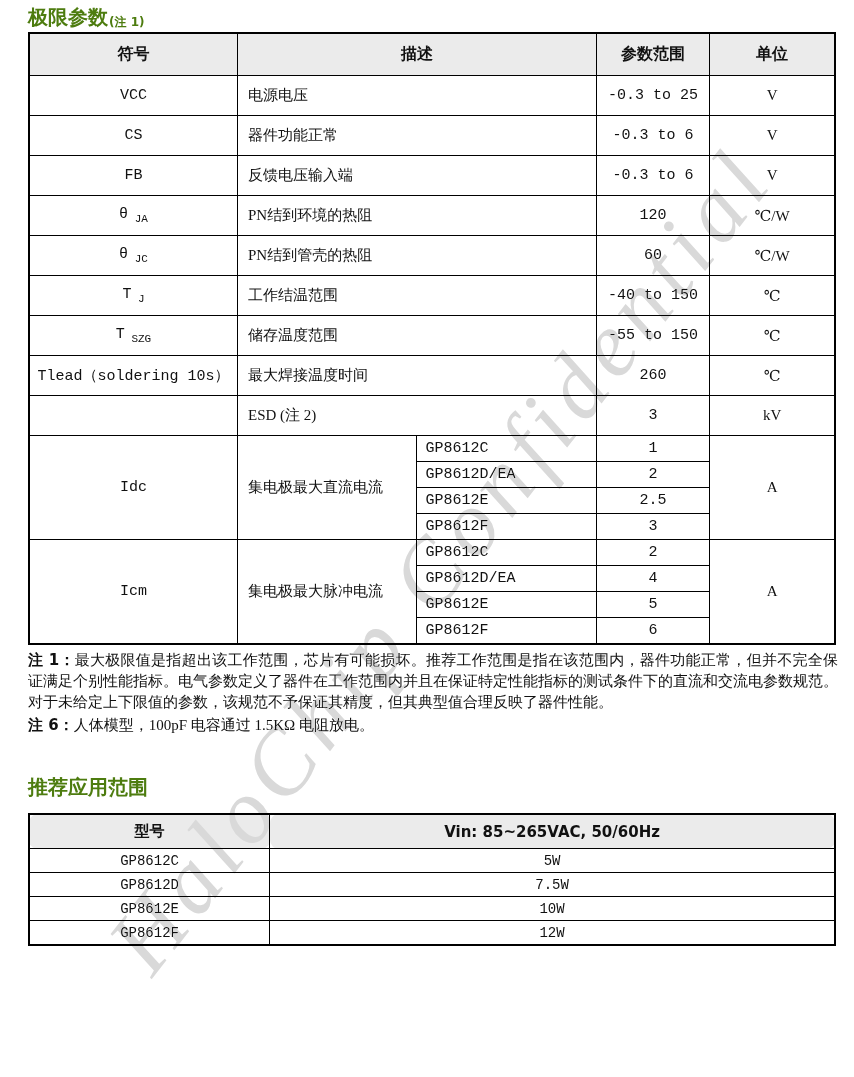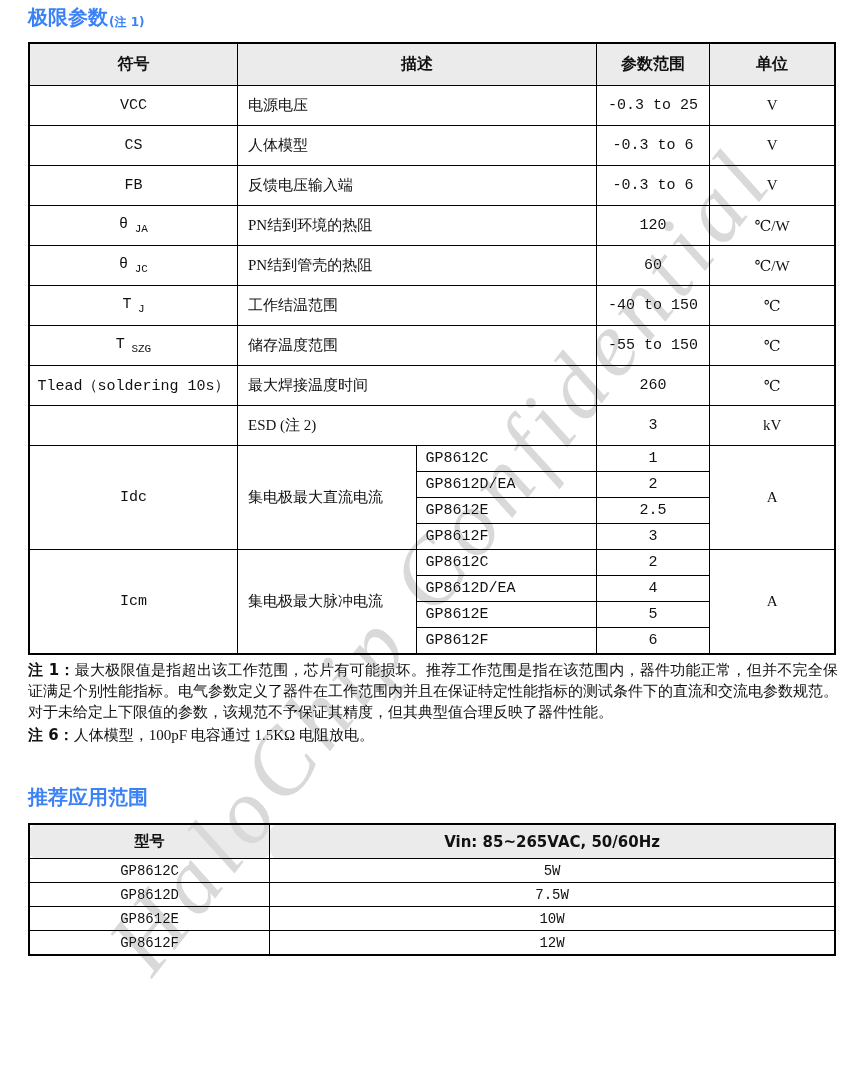--- a/index.html
+++ b/index.html
@@ -16,26 +16,26 @@
   .watermark-text{
     position:absolute;left:440px;top:560px;
     transform:translate(-50%,-50%) rotate(-52deg);
     font-family:"Liberation Serif","DejaVu Serif",serif;
     font-style:italic;font-size:92px;letter-spacing:8px;
     color:#d9d9d9;white-space:nowrap;
   }
   
   .sec-title{
     font-family:"DejaVu Sans","Liberation Sans",sans-serif;
-    font-weight:bold;font-size:20px;line-height:1.1;color:#3b82f6;
+    font-weight:bold;font-size:20px;line-height:1.1;color:#4d7c0f;
   }
   .sec-title .title-note{font-size:12px;vertical-align:-2px;margin-left:1px;}
   
   table{border-collapse:collapse;table-layout:fixed;background:transparent;}
-  .tbl{border:2px solid #000;margin-top:13px;}
+  .tbl{border:2px solid #000;margin-top:3px;}
   .tbl th,.tbl td{
     border:1px solid #000;text-align:center;vertical-align:middle;
     padding:0 4px;overflow:hidden;
   }
   .tbl th{
     background:#ebebeb;
     font-family:"DejaVu Sans","Liberation Sans",sans-serif;
     font-weight:bold;font-size:16px;
   }
   #table1{width:808px;}
@@ -91,21 +91,21 @@
     </thead>
     <tbody id="table1-body">
         <tr>
           <td class="mono">VCC</td>
           <td class="c-desc" colspan="2">电源电压</td>
           <td class="mono">-0.3 to 25</td>
           <td>V</td>
         </tr>
         <tr>
           <td class="mono">CS</td>
-          <td class="c-desc" colspan="2">人体模型</td>
+          <td class="c-desc" colspan="2">器件功能正常</td>
           <td class="mono">-0.3 to 6</td>
           <td>V</td>
         </tr>
         <tr>
           <td class="mono">FB</td>
           <td class="c-desc" colspan="2">反馈电压输入端</td>
           <td class="mono">-0.3 to 6</td>
           <td>V</td>
         </tr>
         <tr>

